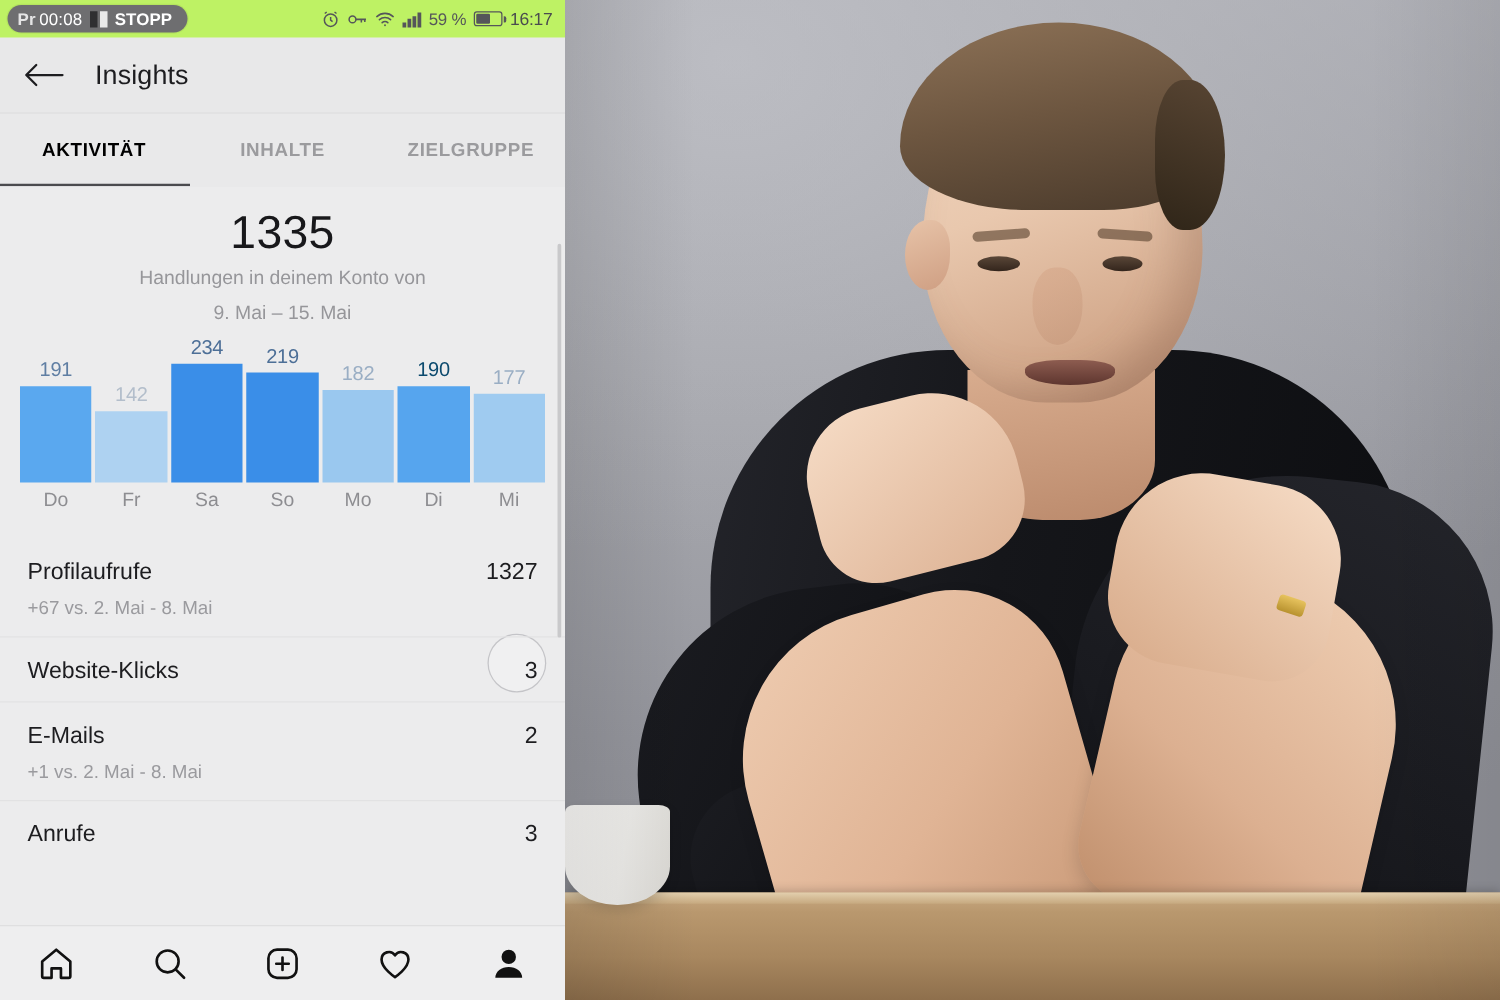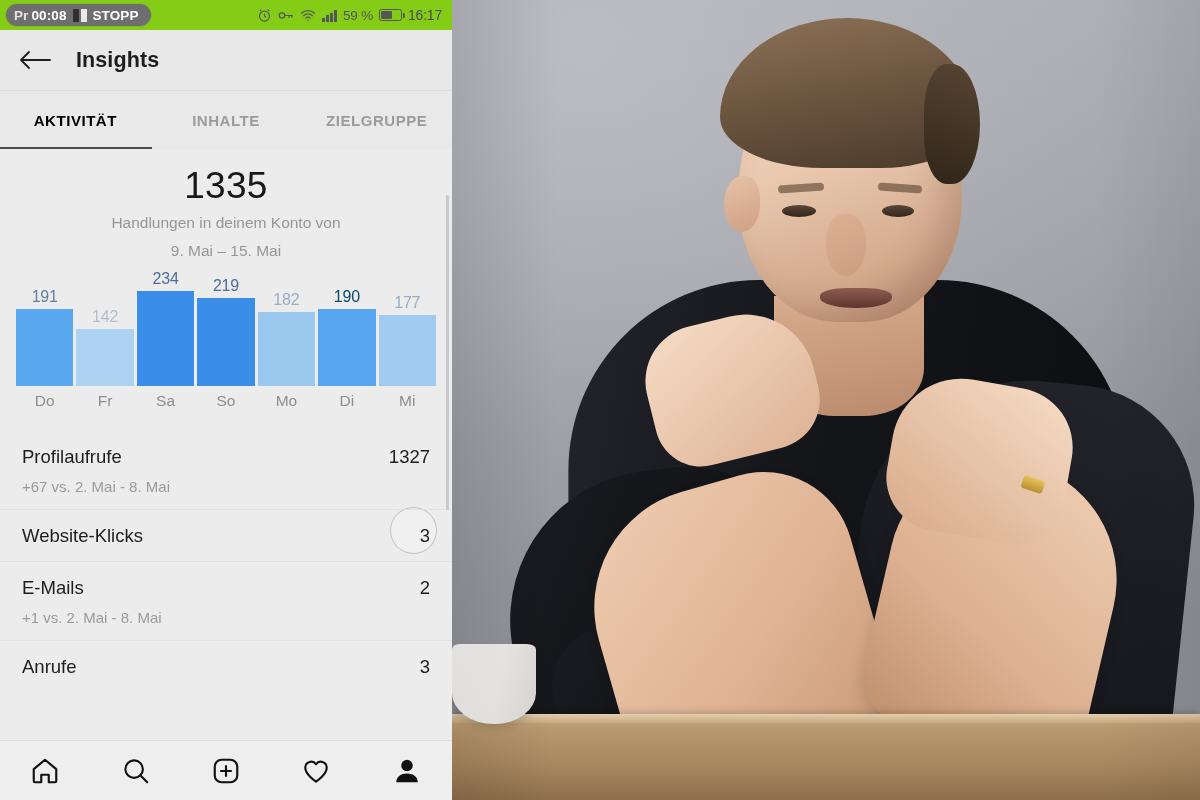--- a/index.html
+++ b/index.html
@@ -15,34 +15,34 @@
   .phone {
     width:452px; height:800px; position:relative;
     background:#ececed;
     overflow:hidden;
     flex:0 0 452px;
   }
 
   
   .statusbar {
     height:30px; position:relative;
-    background:#84cc16;
+    background:#bef264;
     display:flex; align-items:center;
     padding:0 10px 0 6px;
   }
   .rec-pill {
     display:flex; align-items:center; gap:3px;
     background:#6e6e70; color:#fff;
     border-radius:14px; height:22px;
     padding:0 12px 0 8px;
     font-size:13.5px; font-weight:700; letter-spacing:.1px;
     box-shadow:0 0 0 1px rgba(0,0,0,.05);
   }
   .rec-pill .pr { opacity:.82; font-weight:700; }
-  .rec-pill .time { color:#fff; font-weight:700; }
+  .rec-pill .time { color:#fff; font-weight:400; }
   .pausebars { display:flex; gap:2px; margin:0 3px; align-items:center; }
   .pausebars i { display:block; width:6px; height:13px; background:#e9e9e9; }
   .pausebars i.dark { background:#2f2f31; }
   .status-right {
     margin-left:auto; display:flex; align-items:center; gap:6px;
     color:#55565a; font-size:13.5px;justify-content:flex-end;
   }
   .status-right svg { display:block; }
   .sig { display:flex; align-items:flex-end; gap:1.5px; height:13px; }
   .sig i { width:2.5px; background:#55565a; display:block; }
@@ -58,21 +58,21 @@
   .pct { font-size:13.5px; letter-spacing:-.2px; }
   .clock { font-size:14px; letter-spacing:-.2px; color:#4a4b4f; }
 
   
   .appbar {
     height:61px; background:#e8e8e9;
     display:flex; align-items:center; gap:24px; padding-left:18px;
     border-bottom:1px solid #dcdcdd;
   }
   .back-arrow { width:34px; height:24px; cursor:pointer; }
-  .appbar h1 { font-size:21.5px; font-weight:700; color:#1d1d20; letter-spacing:.1px; }
+  .appbar h1 { font-size:21.5px; font-weight:400; color:#1d1d20; letter-spacing:.1px; }
 
   
   .tabs {
     height:58px; background:#e9e9ea; display:flex; position:relative;
     box-shadow:0 1px 0 #dcdcdd;
   }
   .tab {
     flex:1; display:flex; align-items:center; justify-content:center;
     font-size:15px; letter-spacing:.55px; color:#9b9b9e; font-weight:700;
     cursor:pointer; user-select:none;

